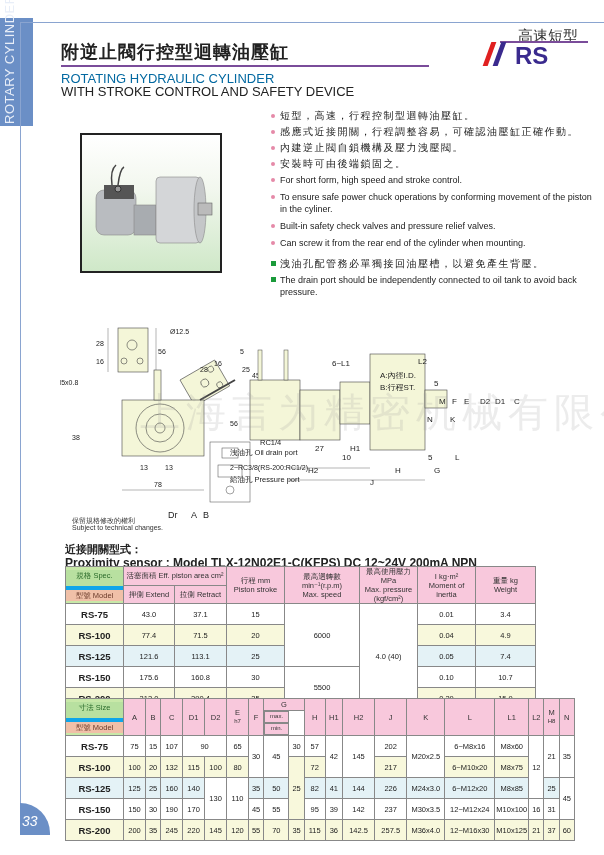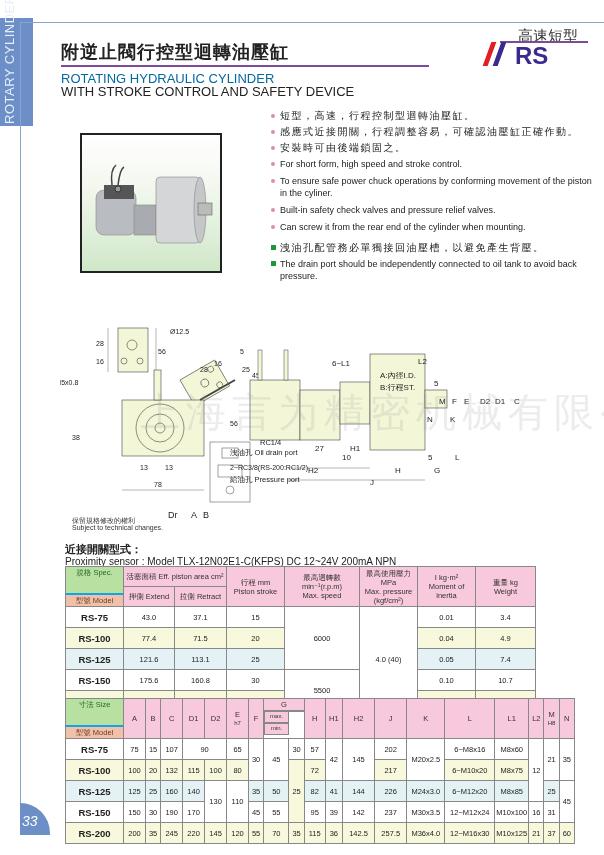--- a/index.html
+++ b/index.html
@@ -24,26 +24,26 @@
   .bullets { position: absolute; left: 270px; top: 110px; width: 330px; }
   .bullet { position: relative; padding-left: 10px; font-size: 9px; line-height: 12px; margin-bottom: 5px; color: #222; }
   .bullet.zh { letter-spacing: 1.5px; font-size: 10px; margin-bottom: 4px; }
   .bullet::before { content: ""; position: absolute; left: 1px; top: 4px; width: 4px; height: 4px; border-radius: 50%; background: var(--dot, #e58aa8); }
   .bullet.sq::before { border-radius: 0; background: var(--sq, #1a9a3a); width: 5px; height: 5px; top: 3px; }
   .drawing { position: absolute; left: 60px; top: 320px; width: 530px; height: 215px; }
   .watermark { position: absolute; left: 140px; top: 385px; font-size: 40px; color: rgba(150,150,150,0.18); letter-spacing: 6px; font-family: "DejaVu Serif", serif; white-space: nowrap; }
   .note-zh { position: absolute; left: 72px; top: 516px; font-size: 7px; color: #333; }
   .note-en { position: absolute; left: 72px; top: 524px; font-size: 7px; color: #333; }
   .sensor-zh { position: absolute; left: 65px; top: 542px; font-size: 11px; font-weight: bold; color: #222; }
-  .sensor-en { position: absolute; left: 65px; top: 556px; font-size: 10px; font-weight: normal; color: #222; }
+  .sensor-en { position: absolute; left: 65px; top: 556px; font-size: 12px; font-weight: bold; color: #222; }
   table { border-collapse: collapse; position: absolute; left: 65px; font-size: 7.5px; text-align: center; }
   td, th { border: 1px solid #888; font-weight: normal; }
   th { background: #f8c8dc; color: #333; line-height: 9px; }
   th.spec { background: #c8e8a8; position: relative; padding: 0; }
-  .spec-top { display: block; background: #b8e0a0; color: #2a6a2a; border-bottom: 2px solid #0ea5e9; height: 28px; line-height: 11px; }
+  .spec-top { display: block; background: #b8e0a0; color: #2a6a2a; border-bottom: 4px solid #0ea5e9; height: 20px; line-height: 11px; }
   .spec-bot { display: block; background: #f0c0a8; color: #6a3a2a; height: 11px; line-height: 11px; }
   td.model { font-size: 9.5px; font-weight: bold; color: #222; }
   tr.r-white td { background: #fff; }
   tr.r-yellow td { background: #f8f8dc; }
   tr.r-blue td { background: #e4f2f6; }
   td.merge { background: #fff !important; }
   table.t1 { top: 566px; width: 471px; }
   table.t1 tbody td { height: 21px; }
   table.t2 { top: 698px; width: 510px; }
   table.t2 thead th { height: 12px; }
@@ -80,20 +80,21 @@
     <rect x="52" y="70" width="22" height="30" fill="#a8acb0" stroke="#888" stroke-width="0.6"></rect>
     <rect x="74" y="42" width="44" height="66" rx="4" fill="#d4d6d8" stroke="#888" stroke-width="0.6"></rect>
     <ellipse cx="118" cy="75" rx="6" ry="33" fill="#c4c6c8" stroke="#888" stroke-width="0.6"></ellipse>
     <rect x="116" y="68" width="14" height="12" fill="#bbb" stroke="#666" stroke-width="0.6"></rect>
   </svg>
 </div>
 
 <div class="bullets">
   <div class="bullet zh">短型，高速，行程控制型迴轉油壓缸。</div>
   <div class="bullet zh">感應式近接開關，行程調整容易，可確認油壓缸正確作動。</div>
+  <div class="bullet zh">內建逆止閥自鎖機構及壓力洩壓閥。</div>
   <div class="bullet zh">安裝時可由後端鎖固之。</div>
   <div class="bullet">For short form, high speed and stroke control.</div>
   <div class="bullet">To ensure safe power chuck operations by conforming movement of the piston in the cyliner.</div>
   <div class="bullet">Built-in safety check valves and pressure relief valves.</div>
   <div class="bullet" style="margin-bottom:9px">Can screw it from the rear end of the cylinder when mounting.</div>
   <div class="bullet zh sq">洩油孔配管務必單獨接回油壓槽，以避免產生背壓。</div>
   <div class="bullet sq">The drain port should be independently connected to oil tank to avoid back pressure.</div>
 </div>
 
 <svg class="drawing" width="530" height="215" viewBox="0 0 530 215" font-family="Liberation Sans, sans-serif" font-size="7" fill="#222">

